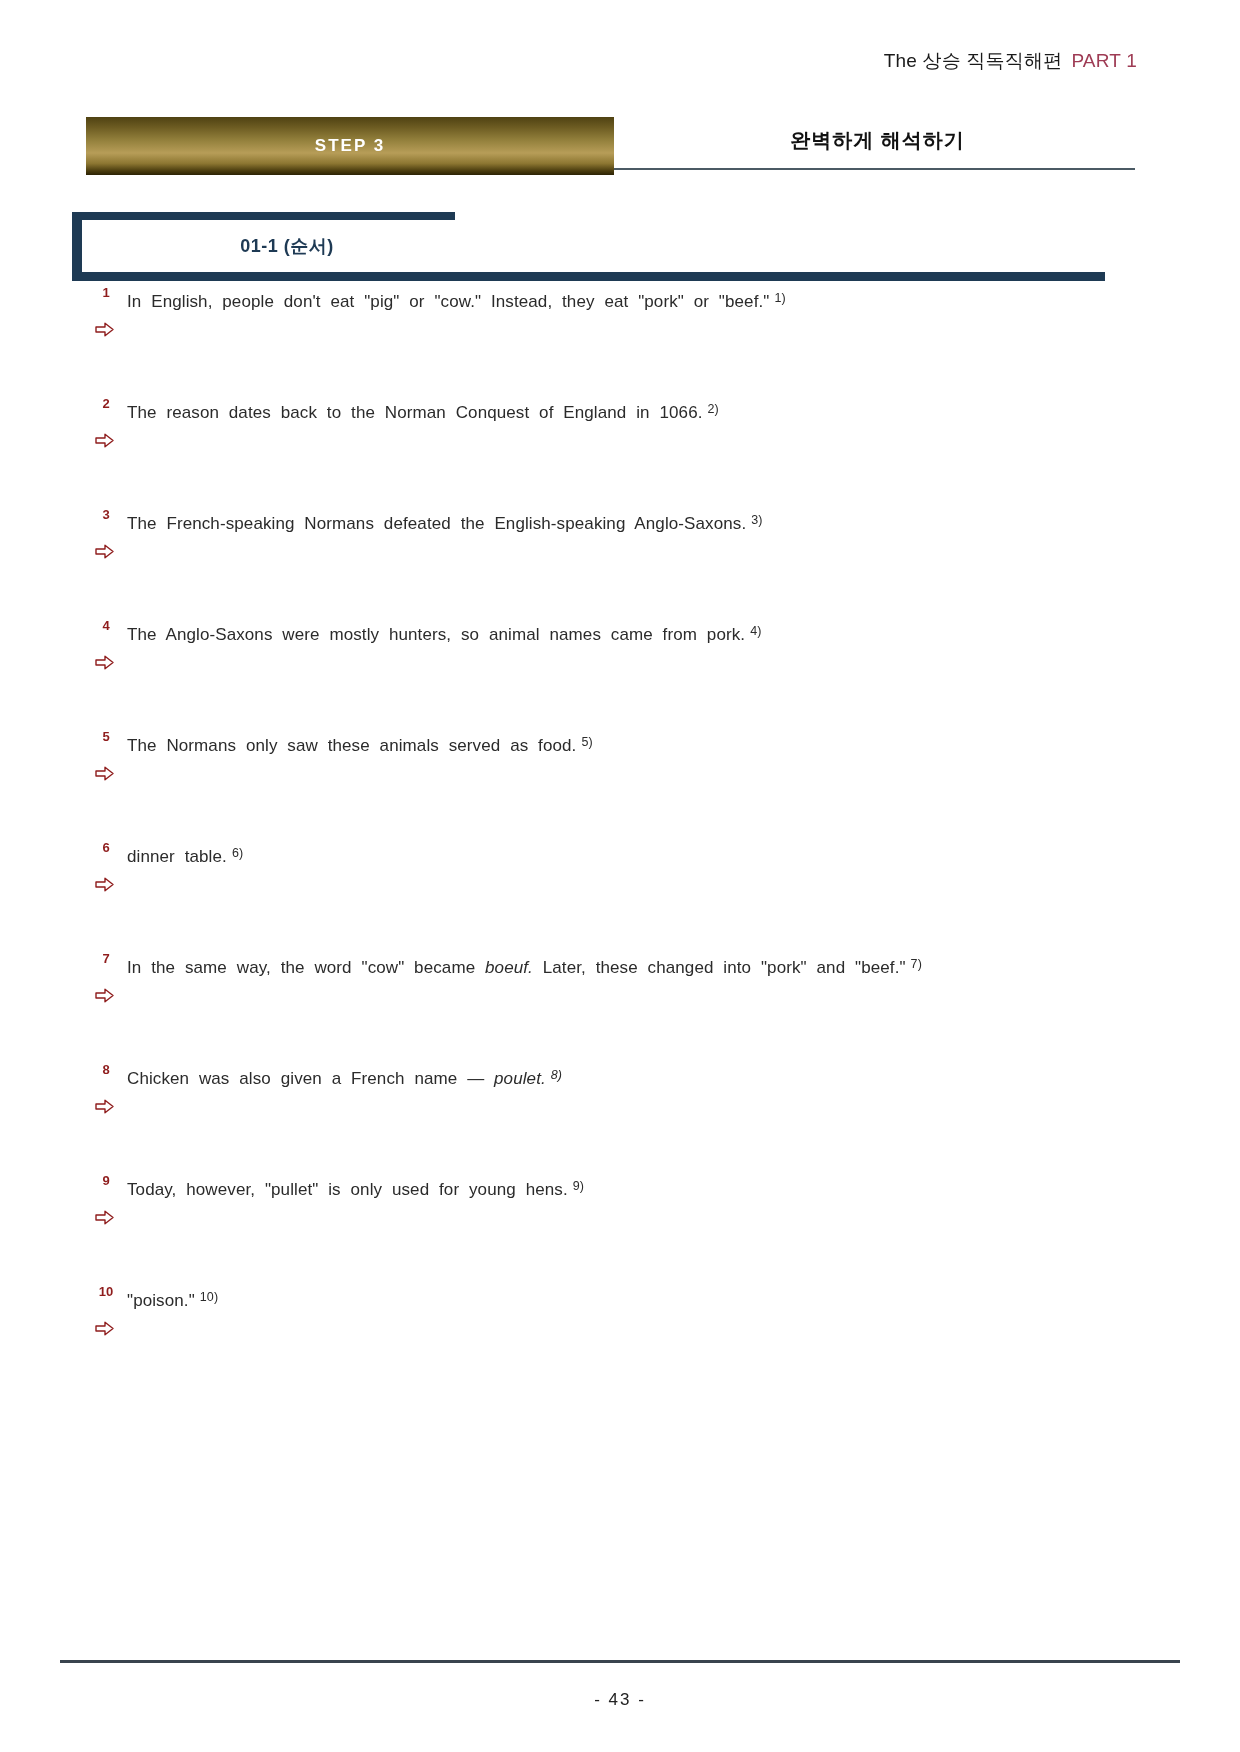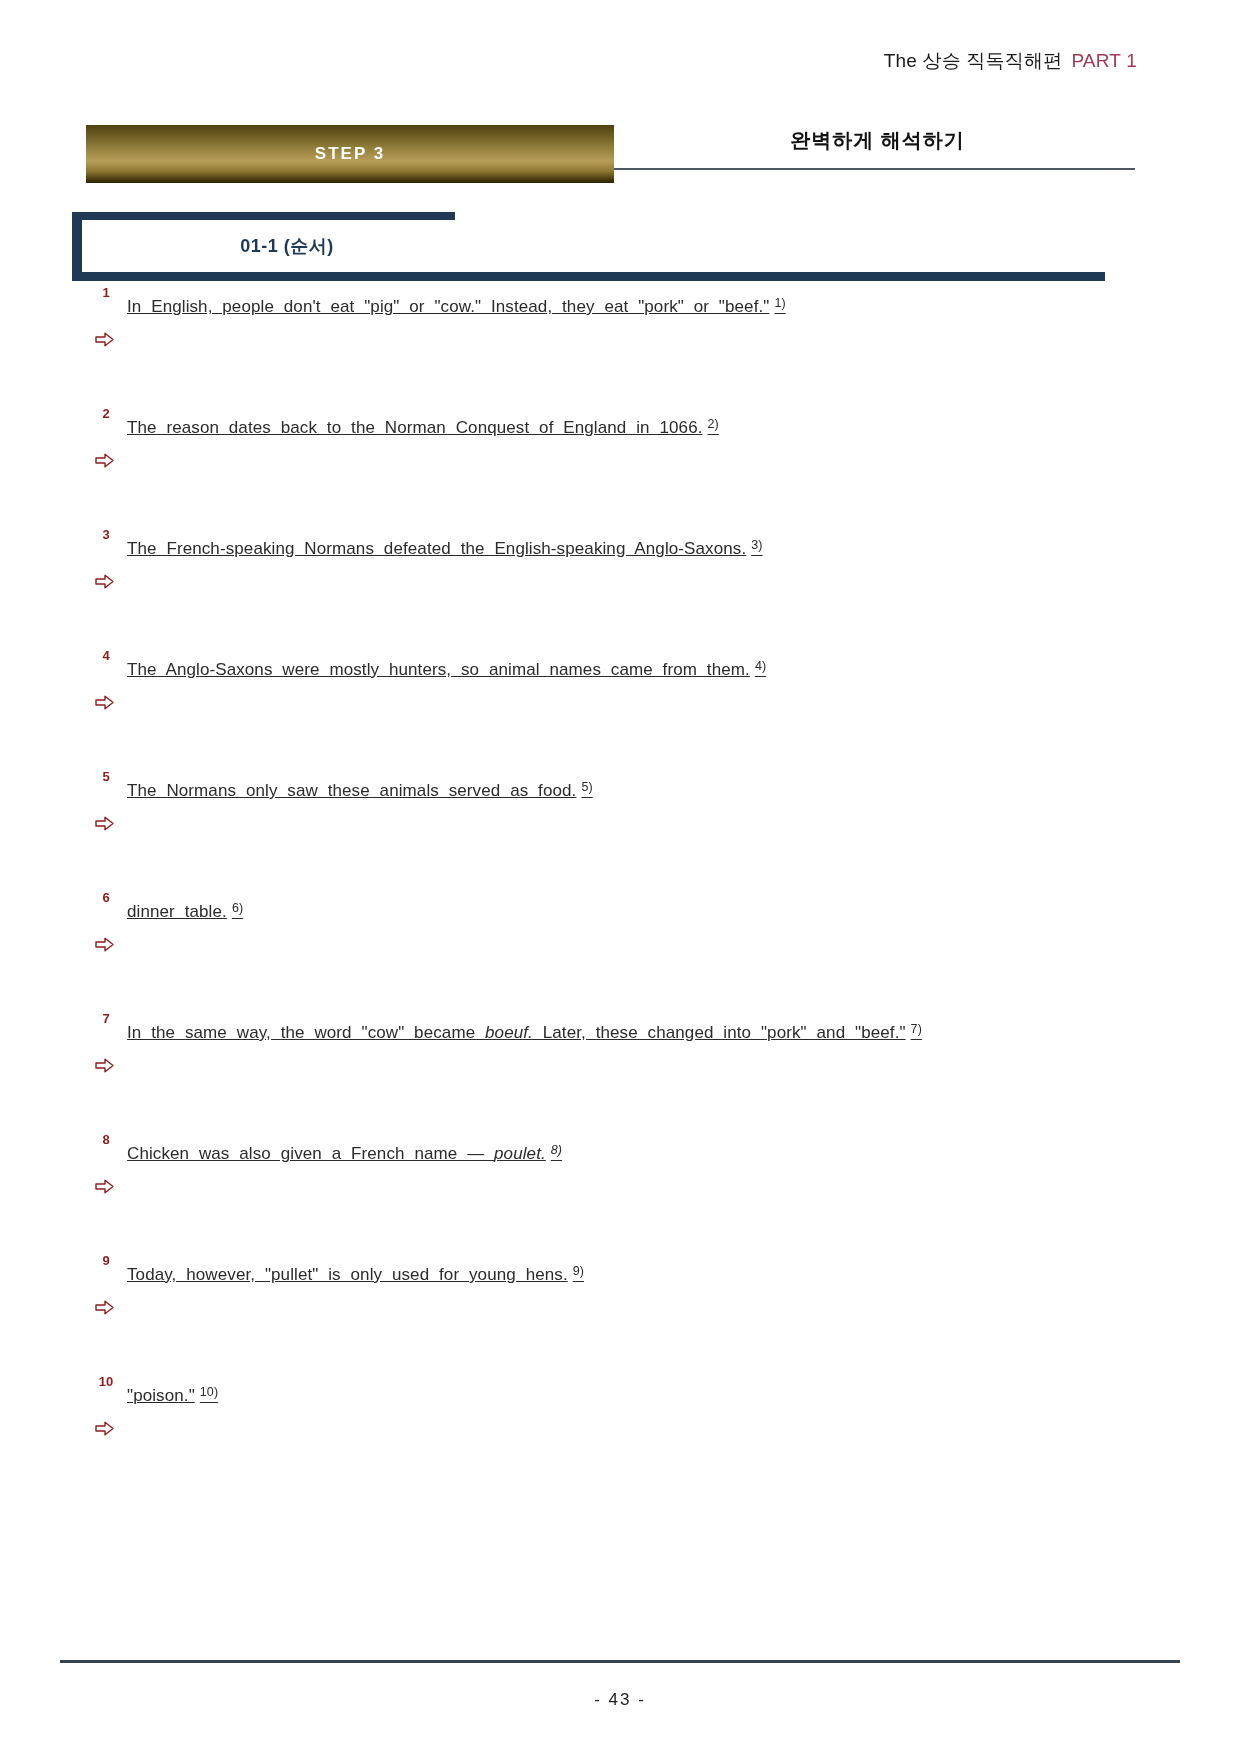--- a/index.html
+++ b/index.html
@@ -13,21 +13,21 @@
   
   .running-head {
     position: absolute; top: 48px; left: 0; right: 103px;
     text-align: right; font-size: 19px; font-weight: normal; color: #1a1a1a;
     letter-spacing: 0.2px;
   }
   .running-head .part { color: #9e3b54; margin-left: 9px; }
 
   
   .step-banner {
-    position: absolute; top: 125px; left: 86px; width: 528px; height: 58px;
+    position: absolute; top: 117px; left: 86px; width: 528px; height: 58px;
     background: linear-gradient(180deg, #4f4212 0%, #6d5c22 18%, #93803c 40%,
                 #b79d58 62%, #8d7732 80%, #4a3c0e 93%, #2c2304 100%);
     display: flex; align-items: center; justify-content: center;
   }
   .step-banner .step-label {
     color: #ffffff; font-size: 17px; font-weight: bold; letter-spacing: 2px;
   }
   .step-subtitle {
     position: absolute; top: 112px; left: 614px; width: 521px; height: 58px;
     display: flex; align-items: center; justify-content: center;
@@ -47,22 +47,22 @@
   }
 
   
   .content { position: absolute; top: 288px; left: 0; width: 1105px; }
   .sentence-block { position: relative; padding-left: 127px; margin-bottom: 60px; }
   .s-num {
     position: absolute; left: 92px; top: -3px; width: 28px; text-align: center;
     color: #8f1d1d; font-size: 13px; font-weight: bold;
   }
   .s-line {
-    font-size: 17px; line-height: 38px; color: #2b2b2b;
-    word-spacing: 5px; letter-spacing: 0.1px; text-decoration: underline;
+    font-size: 17px; line-height: 27px; color: #2b2b2b;
+    word-spacing: 5px; letter-spacing: 0.1px;
   }
   .s-line i { font-style: italic; }
   .justify-line { text-align: justify; text-align-last: justify; }
   .second-line { margin-top: 25px; }
   .fn { font-size: 12.5px; position: relative; top: -5px; margin-left: 5px; color: #2b2b2b; }
   .italic-fn { font-style: italic; }
   .arrow-row { margin-top: 5px; height: 17px; margin-left: -32px; }
   .arrow-icon { display: block; }
 
   
@@ -118,21 +118,21 @@
       <p class="s-line"><span>The French-speaking Normans defeated the English-speaking Anglo-Saxons.</span><span class="fn">3)</span></p>
       <div class="arrow-row">
         <svg class="arrow-icon" width="19" height="15" viewBox="0 0 19 15">
             <path d="M1 5 H10 V1.2 L18 7.5 L10 13.8 V10 H1 Z" fill="#ffffff" stroke="#8f1d1d" stroke-width="1.4" stroke-linejoin="round"></path>
           </svg>
       </div>
     </div>
 
     <div class="sentence-block">
       <span class="s-num">4</span>
-      <p class="s-line"><span>The Anglo-Saxons were mostly hunters, so animal names came from them.</span><span class="fn">4)</span></p>
+      <p class="s-line"><span>The Anglo-Saxons were mostly hunters, so animal names came from pork.</span><span class="fn">4)</span></p>
       <div class="arrow-row">
         <svg class="arrow-icon" width="19" height="15" viewBox="0 0 19 15">
             <path d="M1 5 H10 V1.2 L18 7.5 L10 13.8 V10 H1 Z" fill="#ffffff" stroke="#8f1d1d" stroke-width="1.4" stroke-linejoin="round"></path>
           </svg>
       </div>
     </div>
 
     <div class="sentence-block">
       <span class="s-num">5</span>
       <p class="s-line"><span>The Normans only saw these animals served as food.</span><span class="fn">5)</span></p>

